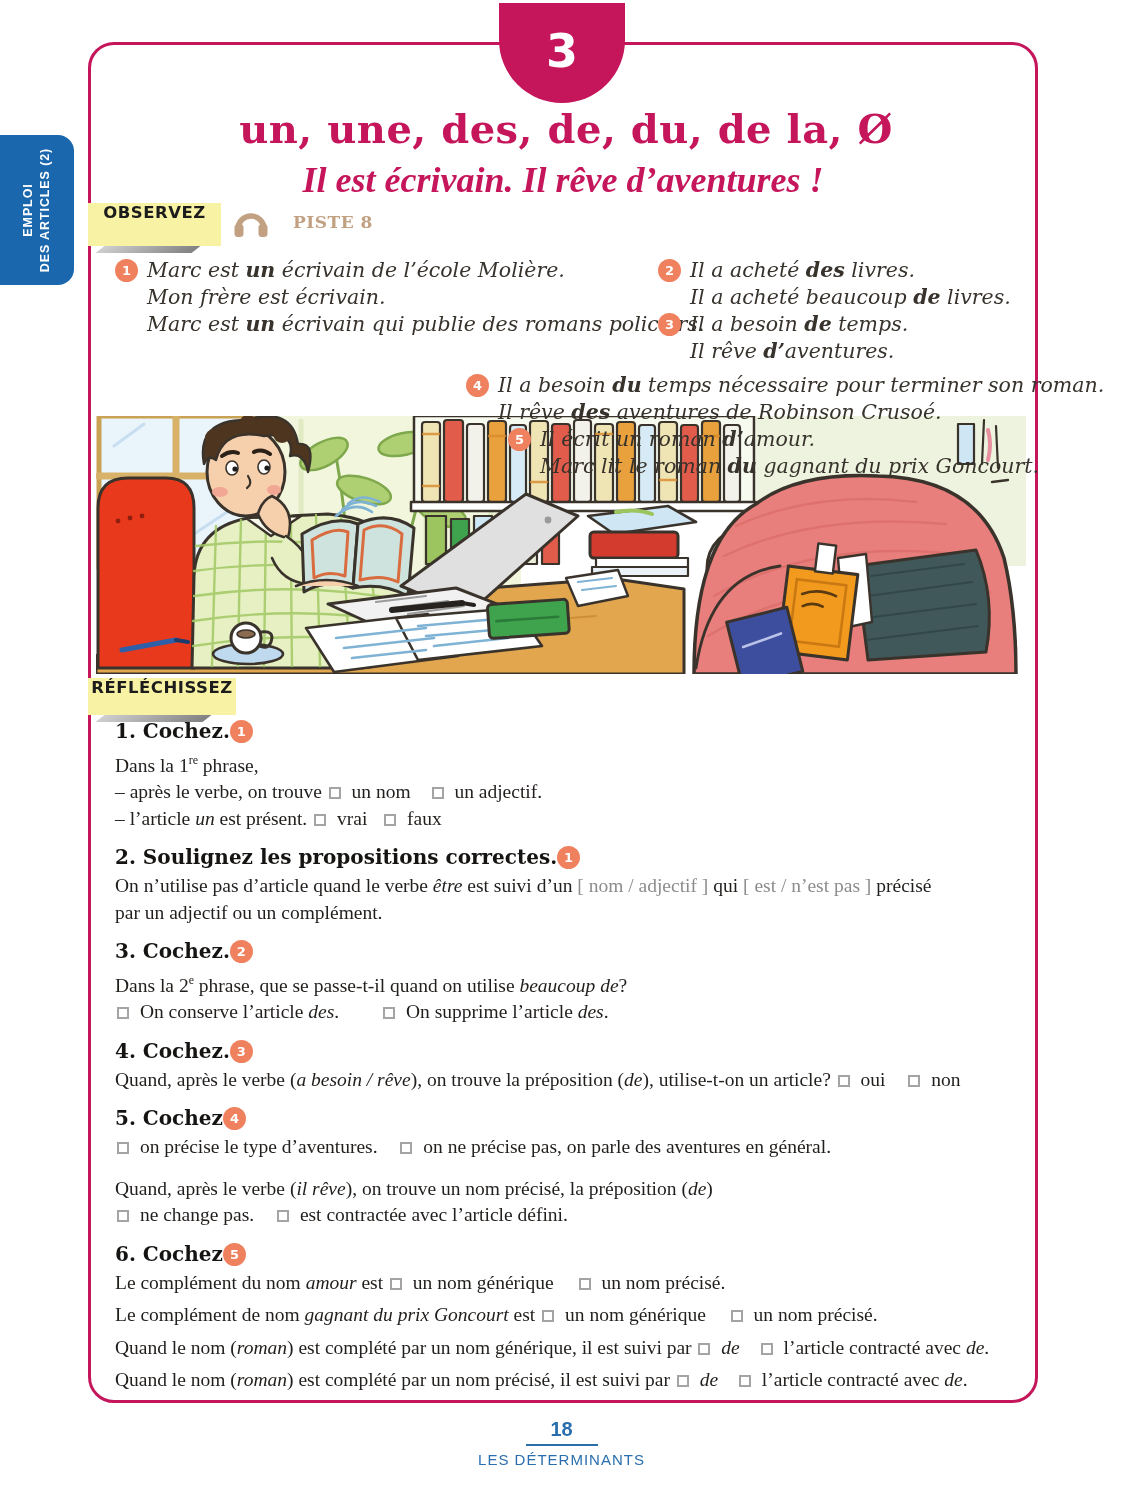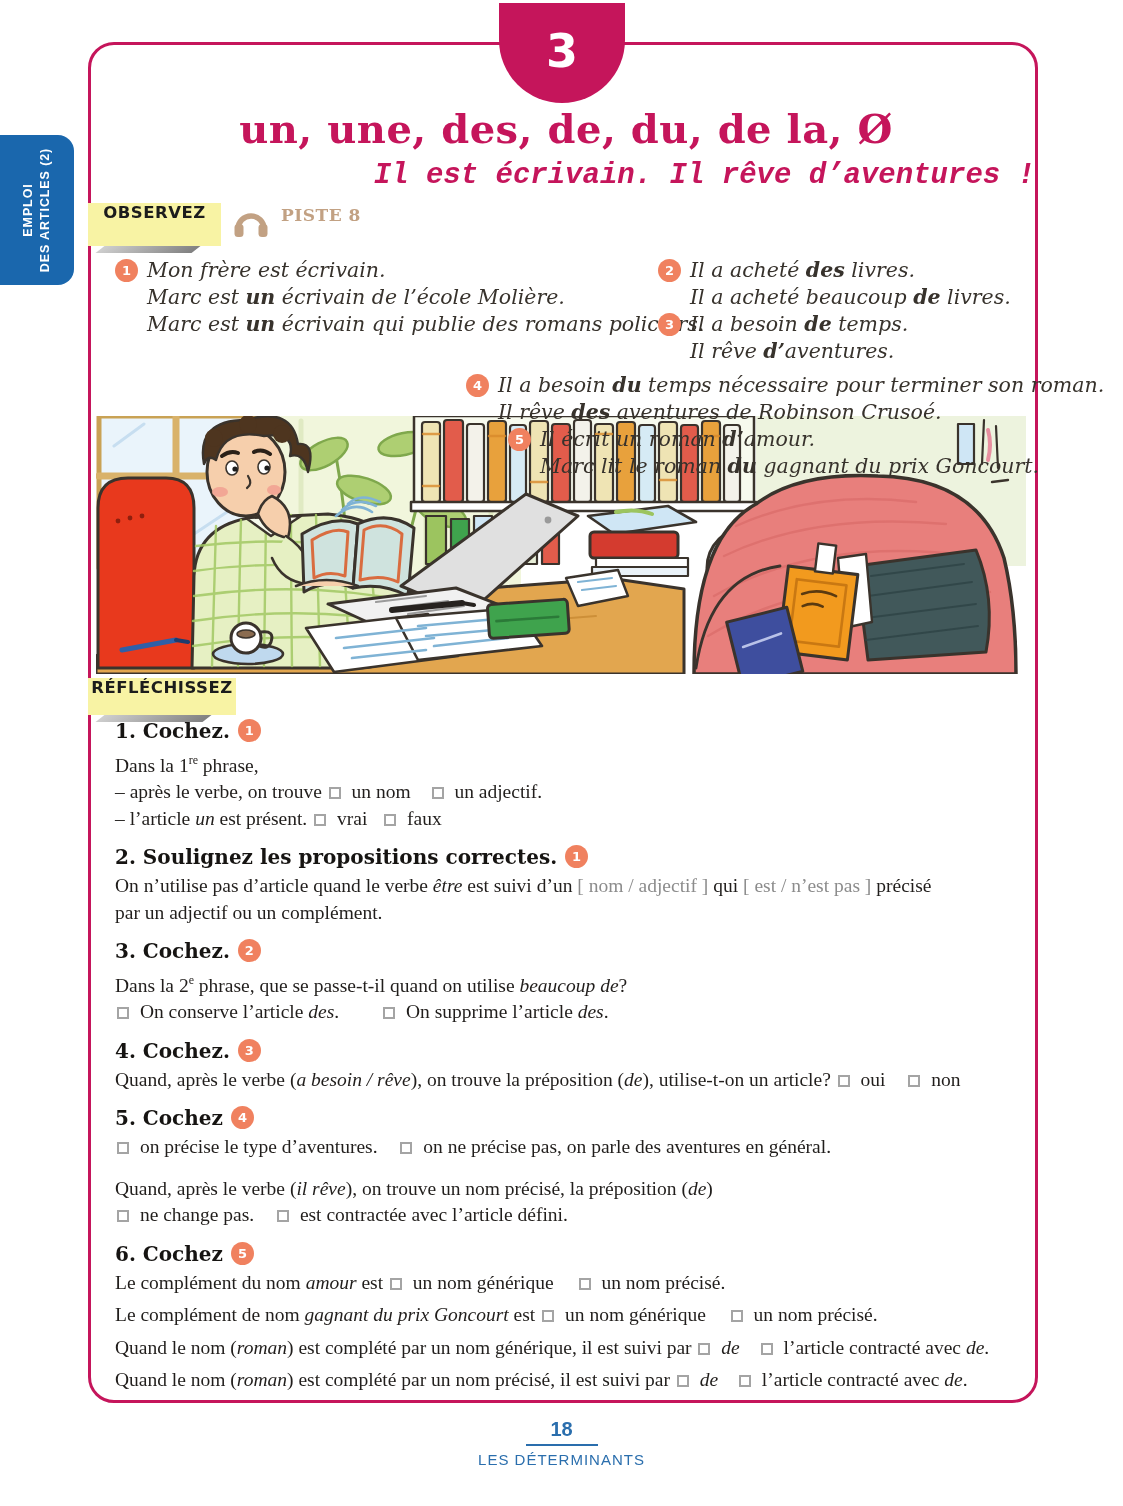--- a/index.html
+++ b/index.html
@@ -21,33 +21,33 @@
 
   
   .card{position:absolute;left:88px;top:42px;width:950px;height:1361px;border:3px solid var(--accent);
         border-radius:26px;background:#fff}
   .unit-badge{position:absolute;left:408px;top:-42px;width:126px;height:100px;background:var(--accent);
         border-radius:0 0 63px 63px;display:flex;align-items:center;justify-content:center;z-index:6}
   .unit-badge span{color:#fff;font-family:"DejaVu Sans",sans-serif;font-weight:bold;font-size:46px;margin-top:-4px}
 
   .page-title{position:absolute;left:6px;right:0;top:60px;text-align:center;color:var(--accent);
         font-family:"DejaVu Serif",serif;font-weight:bold;font-size:40px;letter-spacing:.5px}
-  .page-subtitle{position:absolute;left:0;right:0;top:114px;text-align:right;color:var(--accent);
-        font-family:Liberation Mono, monospace;font-style:italic;font-size:29px}
+  .page-subtitle{position:absolute;left:0;right:0;top:114px;text-align:center;color:var(--accent);
+        font-family:Liberation Serif, serif;font-style:italic;font-size:36px}
 
   
   .ylabel{position:absolute;background:var(--label-yellow);display:flex;align-items:flex-start;justify-content:center;
         font-family:"DejaVu Sans",sans-serif;font-weight:bold;font-size:16.5px;color:#1c1c1c;
         letter-spacing:.5px;z-index:4}
   .ylabel::after{content:"";position:absolute;left:12px;bottom:-7px;width:72%;height:7px;z-index:-1;
         background:linear-gradient(100deg,#cfcfcf,#808080);transform:skewX(-52deg)}
   .observe-label{left:-3px;top:158px;width:133px;height:43px}
   .reflect-label{left:-3px;top:633px;width:148px;height:37px}
 
-  .observe-row{position:absolute;left:140px;top:160px;display:flex;align-items:flex-start;gap:10px;z-index:4}
+  .observe-row{position:absolute;left:140px;top:160px;display:flex;align-items:center;gap:22px;z-index:4}
   .track-label{font-family:"DejaVu Serif",serif;font-weight:bold;font-size:17px;color:var(--audio-tan);letter-spacing:.5px}
 
   
   .examples-grid{position:absolute;left:24px;top:212px;right:8px;display:grid;
         grid-template-columns:543px 1fr;z-index:3}
   .examples-45{position:absolute;left:375px;top:327px;z-index:3}
   .examples-45 .ex-item:nth-child(2){margin-left:42px}
   .ex-item{display:flex;gap:9px;align-items:flex-start}
   .ex-lines{display:flex;flex-direction:column}
   .ex-line{font-family:"DejaVu Serif",serif;font-style:italic;font-size:20.5px;line-height:27px;color:#37322C;white-space:nowrap}
@@ -56,21 +56,21 @@
         color:#fff;font-family:"DejaVu Sans",sans-serif;font-weight:bold;font-size:13px;font-style:normal;
         align-items:center;justify-content:center;margin-top:2px}
 
   
   .illustration{position:absolute;left:5px;top:371px;width:936px;height:258px;z-index:1}
 
   
   .exercises{position:absolute;left:24px;top:674px;width:906px;z-index:3}
   .exercise{margin-bottom:13px}
   .ex-title{font-family:"DejaVu Serif",serif;font-weight:bold;font-size:20px;color:#161412;margin-bottom:4px;
-        display:flex;align-items:flex-start;gap:8px}
+        display:flex;align-items:flex-end;}
   .ex-title .nbadge{margin-top:0}
   .body-line{font-size:19.5px;line-height:26.5px;white-space:nowrap}
   .body-line .ital{font-style:italic}
   .body-line .gray{color:var(--gray-opt)}
   .body-line sup{font-size:12px}
   .gap-above{margin-top:15px}
   .spread .body-line + .body-line{margin-top:6px}
   .cb{display:inline-block;width:12px;height:12px;border:2.5px solid var(--checkbox-gray);background:#fff;
         vertical-align:-1px;margin:0 6px 0 2px}
   .hgap{display:inline-block}
@@ -112,22 +112,22 @@
       <rect x="27.5" y="19" width="9" height="13" rx="3.5" fill="#C2A183"></rect>
     </svg>
     <span class="track-label">PISTE 8</span>
   </div>
 
   <div class="examples-grid">
     <div>
         <div class="ex-item">
           <span class="nbadge">1</span>
           <div class="ex-lines">
+            <div class="ex-line"><span>Marc est </span><span class="bold">un</span><span> écrivain de l’école Molière.</span></div>
             <div class="ex-line"><span>Mon frère est écrivain.</span></div>
-            <div class="ex-line"><span>Marc est </span><span class="bold">un</span><span> écrivain de l’école Molière.</span></div>
             <div class="ex-line"><span>Marc est </span><span class="bold">un</span><span> écrivain qui publie des romans policiers.</span></div>
           </div>
         </div>
       </div>
     <div>
         <div class="ex-item">
           <span class="nbadge">2</span>
           <div class="ex-lines">
             <div class="ex-line"><span>Il a acheté </span><span class="bold">des</span><span> livres.</span></div>
             <div class="ex-line"><span>Il a acheté beaucoup </span><span class="bold">de</span><span> livres.</span></div>

